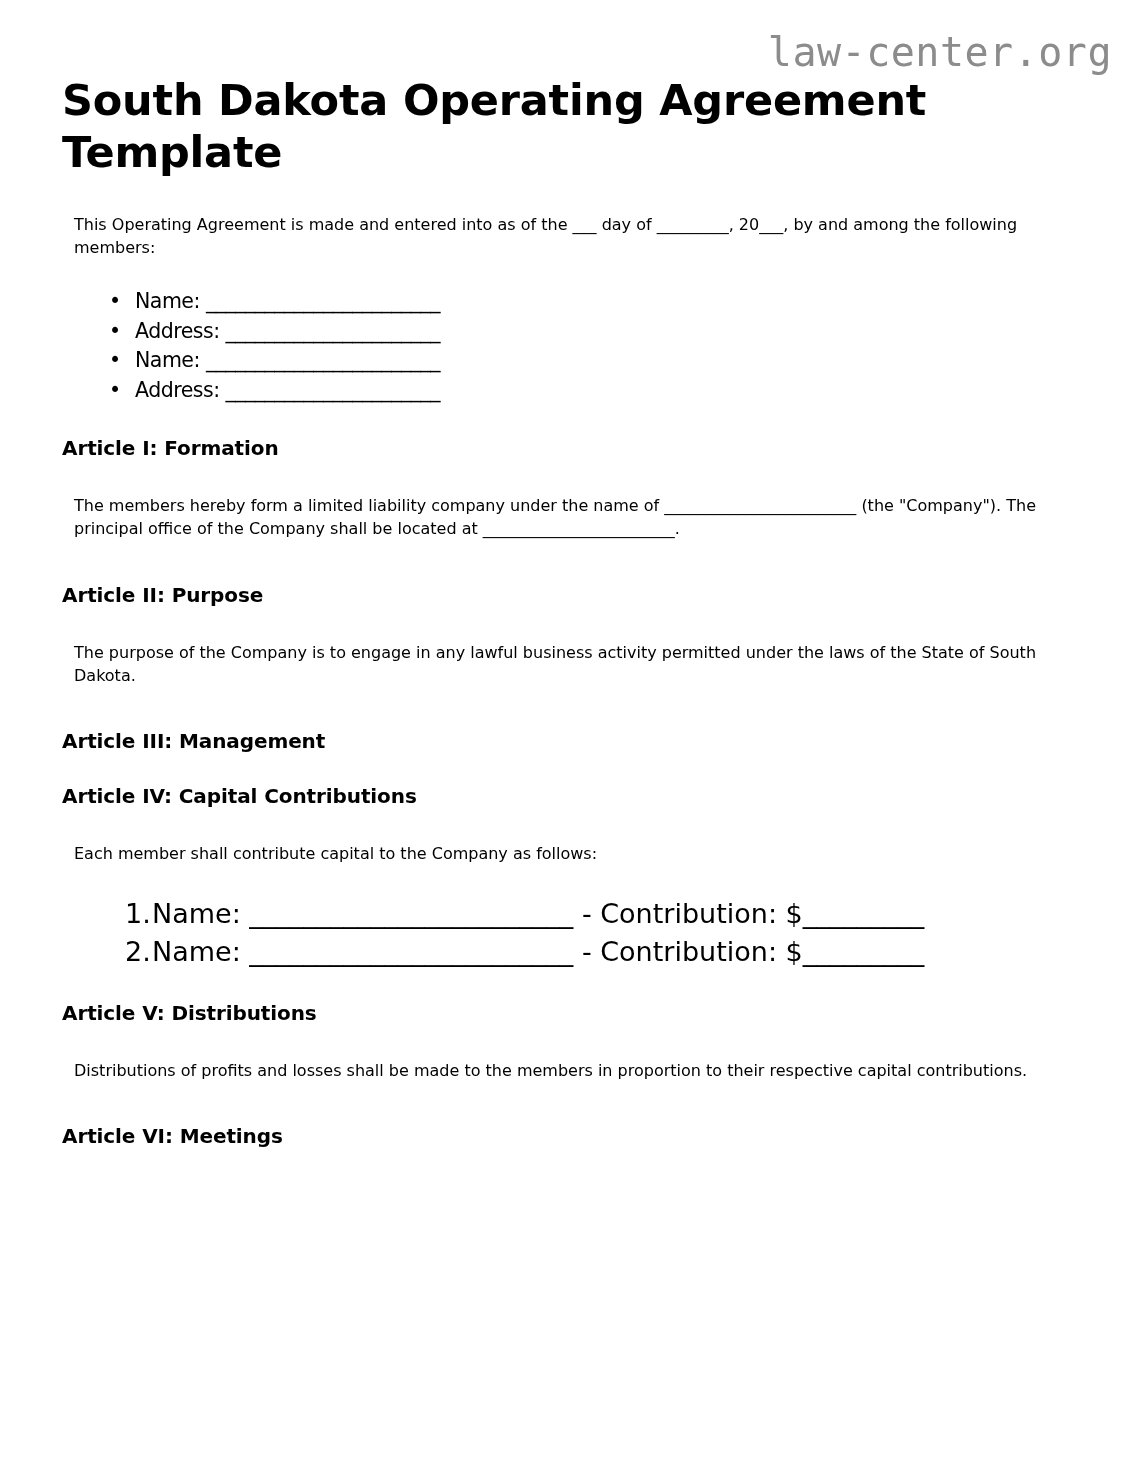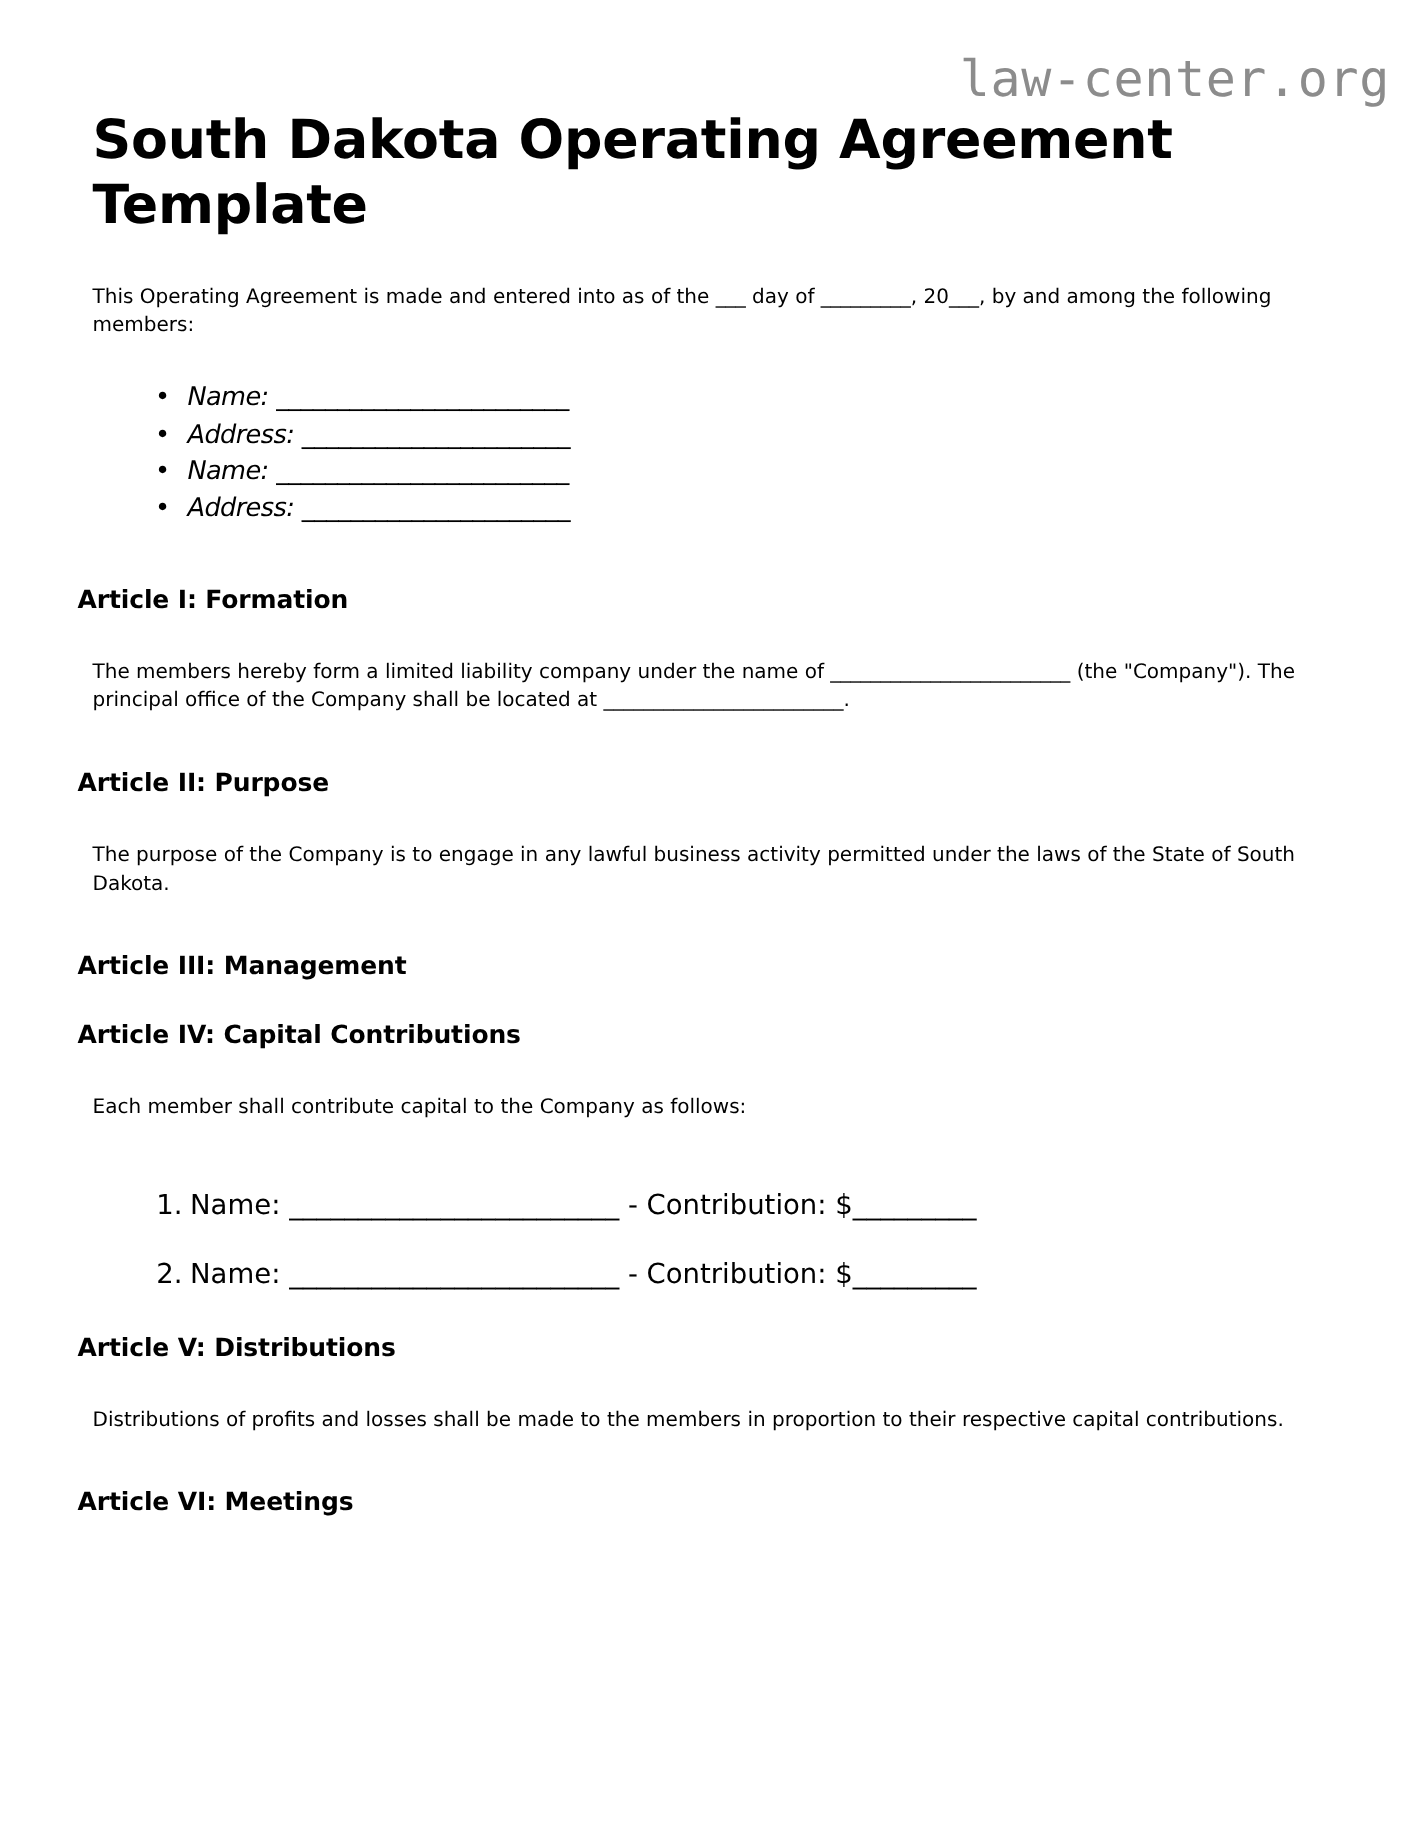--- a/index.html
+++ b/index.html
@@ -30,21 +30,21 @@
     right: 21px;
     font-family: "DejaVu Sans Mono", "Liberation Mono", monospace;
     font-size: 40px;
     line-height: 1.2;
     color: #8c8c8c;
     letter-spacing: 0.5px;
     white-space: nowrap;
     user-select: none;
   }
   h1.doc-title {
-    margin: 12px;
+    margin: 0;
     padding-top: 74px;
     font-size: 43px;
     line-height: 1.22;
     font-weight: bold;
     letter-spacing: -0.2px;
     max-width: 960px;
   }
   h2.article-heading {
     margin: 0;
     padding-top: 30px;
@@ -58,24 +58,23 @@
     margin: 12px;
     padding-top: 23px;
     font-size: 16px;
     line-height: 1.42;
     max-width: 1010px;
   }
   p.para.tight {
     padding-top: 22px;
   }
   ul.blank-list {
-    margin: 16px;
+    margin: 1px;
     padding: 16px 0 0 72px;
     list-style: none;
-    font-style: italic;
   }
   ul.blank-list li {
     position: relative;
     font-size: 20.5px;
     line-height: 1.44;
     white-space: nowrap;
   }
   ul.blank-list li::before {
     content: "\2022";
     position: absolute;
@@ -86,25 +85,24 @@
   }
   ol.numbered-list {
     margin: 0;
     padding: 17px 0 0 0;
     list-style: none;
     counter-reset: item;
   }
   ol.numbered-list li {
     position: relative;
     padding-left: 90px;
-    font-size: 22px;
+    font-size: 27px;
     line-height: 1.40;
     white-space: nowrap;
     counter-increment: item;
-    margin-top: 24px;
   }
   ol.numbered-list li::before {
     content: counter(item) ".";
     position: absolute;
     left: 63px;
     top: 0;
   }
   .blank {
     letter-spacing: -0.5px;
   }

